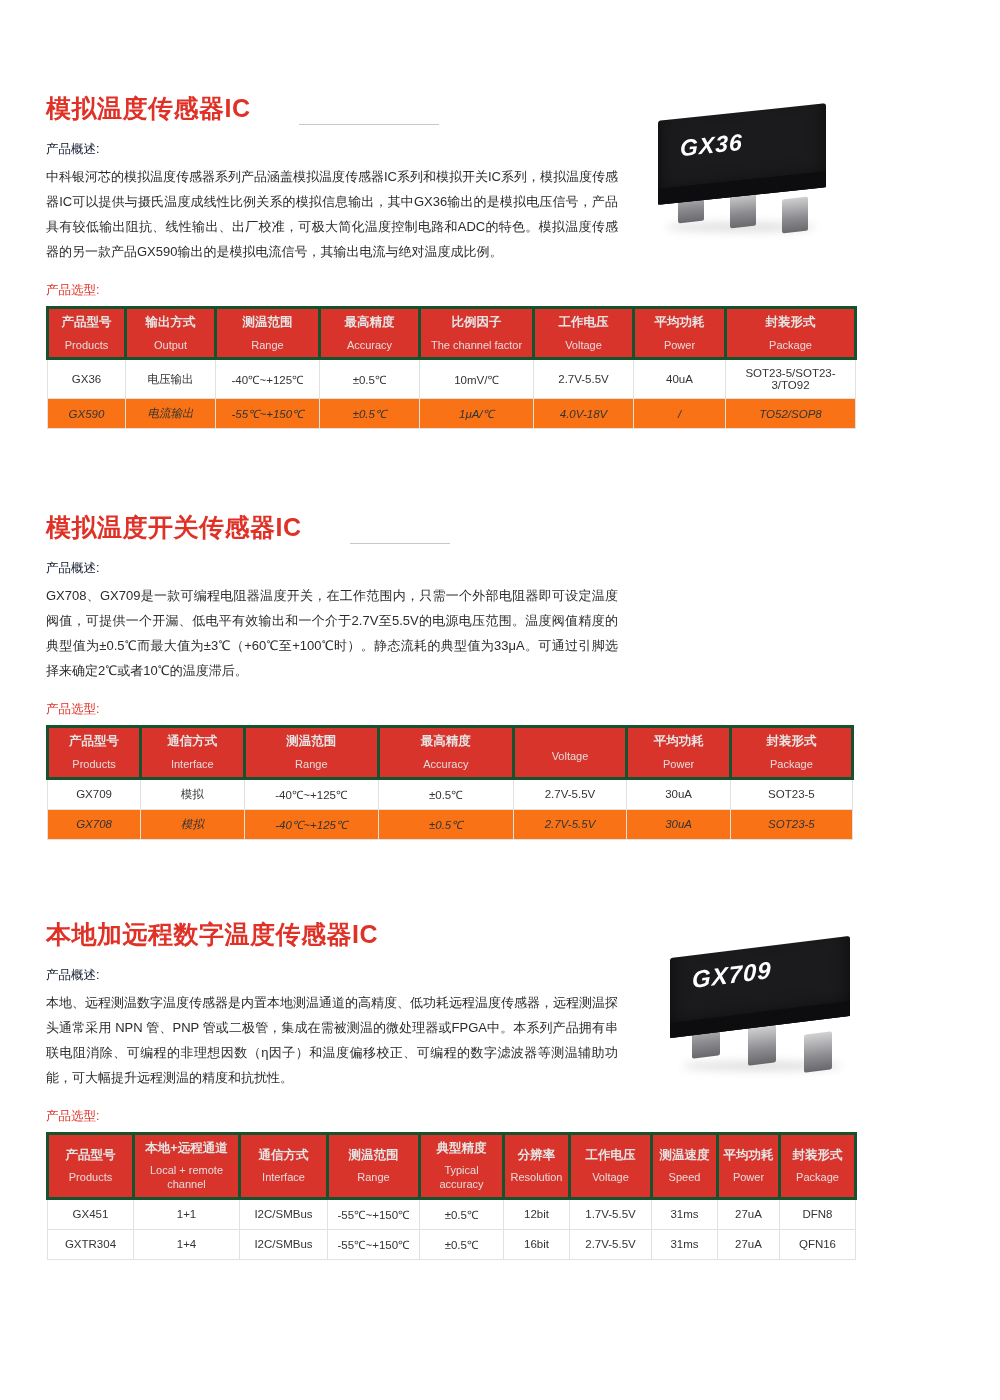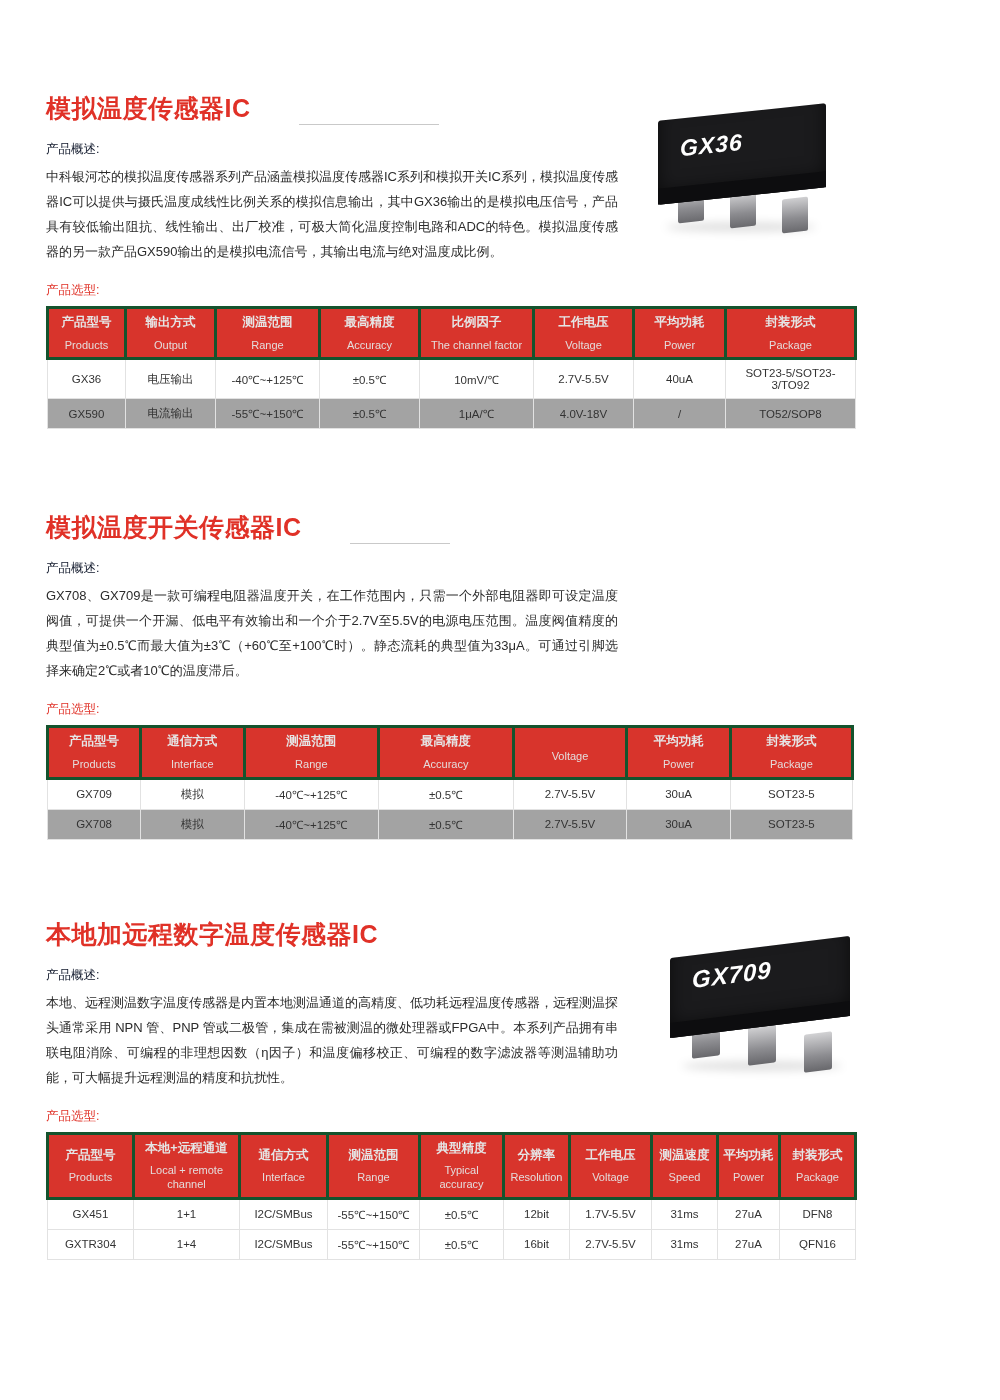--- a/index.html
+++ b/index.html
@@ -102,21 +102,22 @@
   }
   table.spec td {
     border: 1px solid #e2e2e2;
     text-align: center;
     font-size: 11.5px;
     color: #333;
     padding: 7px 2px;
     background: #ffffff;
   }
   table.spec tr.alt td {
-    background: #a3a3a3;
+    background: #f97316;
+    font-style: italic;
   }
 
   
   .t1 { width: 808px; }
   .t1 col.c0 { width: 78px; }
   .t1 col.c1 { width: 90px; }
   .t1 col.c2 { width: 104px; }
   .t1 col.c3 { width: 100px; }
   .t1 col.c4 { width: 114px; }
   .t1 col.c5 { width: 100px; }

